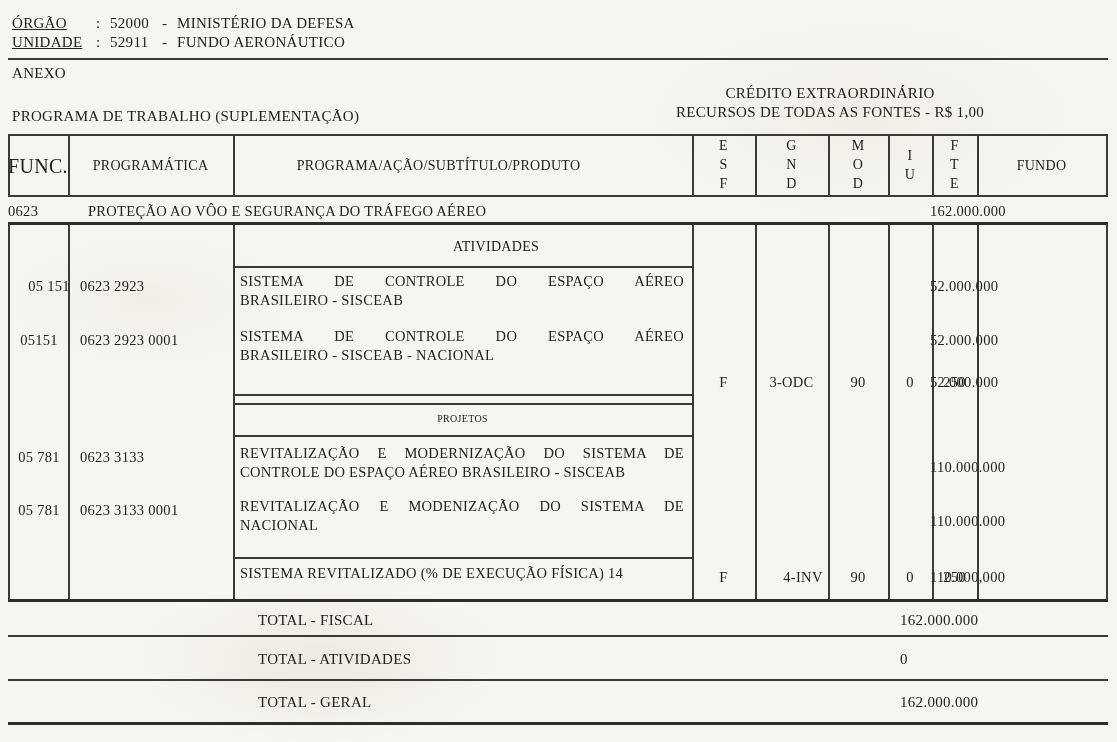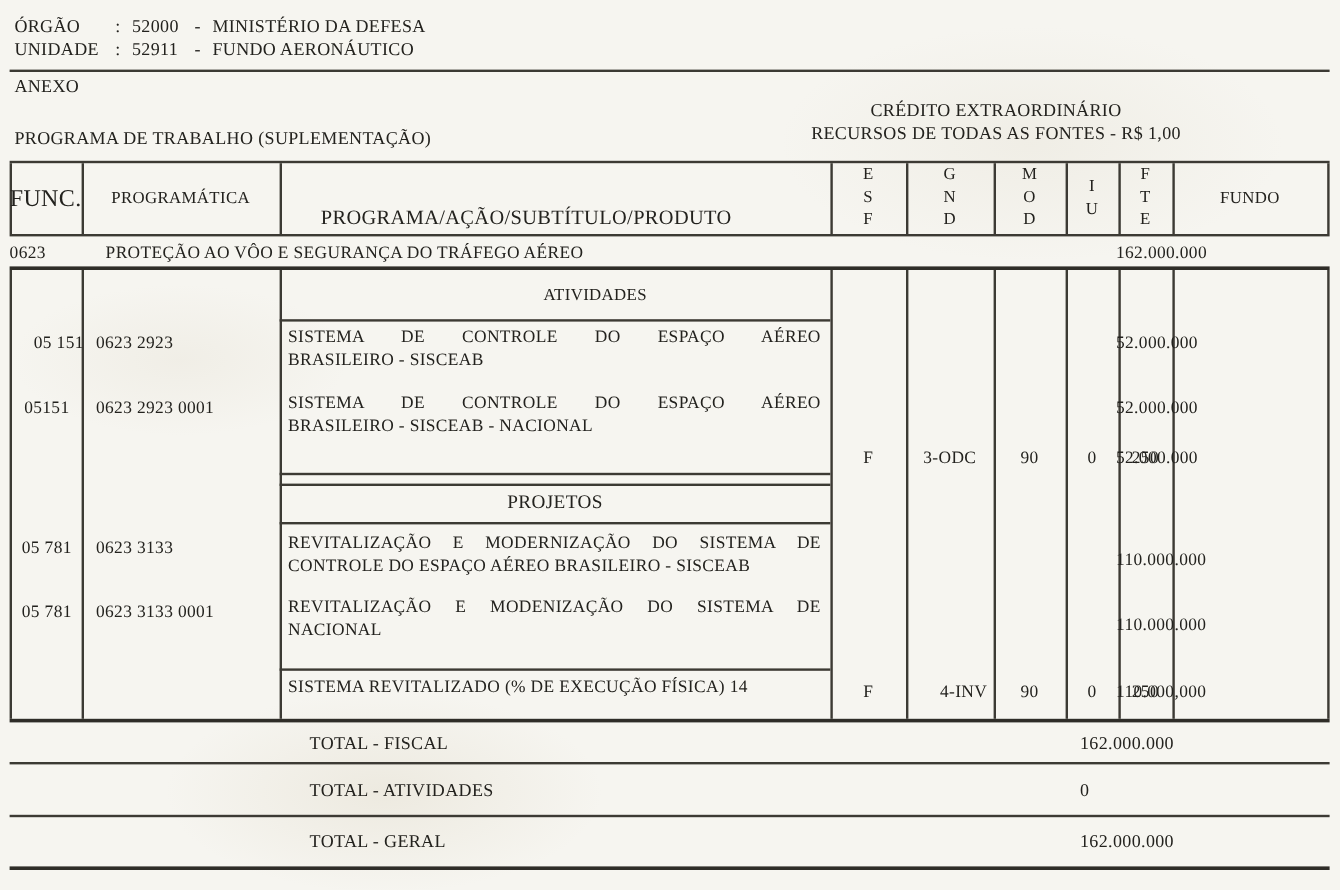--- a/index.html
+++ b/index.html
@@ -23,21 +23,21 @@
   .hd{font-size:15px;}
   .ctr{text-align:center;white-space:normal;}
   .rt{text-align:left;}
   .hrule{position:absolute;background:#3c3a34;height:2px;}
   .thick{height:3px;background:#2f2d28;}
   .vrule{position:absolute;background:#3c3a34;width:2px;}
   .stack{position:absolute;text-align:center;font-size:14px;line-height:19px;white-space:normal;}
   .desc{position:absolute;font-size:14.5px;line-height:19px;width:444px;left:240px;white-space:normal;}
   .desc .jl{text-align:justify;text-align-last:justify;}
   .idrow{position:absolute;left:12px;display:flex;font-size:15px;}
-  .idrow .lab{width:84px;}
+  .idrow .lab{width:84px;text-decoration:underline;}
   .idrow .col{width:14px;}
   .idrow .code{width:52px;}
   .idrow .dsh{width:15px;}
 </style>
 </head>
 <body>
 
 <div id="page">
 
   <div class="idrow" style="top:15px">
@@ -94,21 +94,21 @@
   <div class="vrule" style="left:692px;top:225px;height:374px"></div>
   <div class="vrule" style="left:755px;top:225px;height:374px"></div>
   <div class="vrule" style="left:828px;top:225px;height:374px"></div>
   <div class="vrule" style="left:888px;top:225px;height:374px"></div>
   <div class="vrule" style="left:932px;top:225px;height:374px"></div>
   <div class="vrule" style="left:977px;top:225px;height:374px"></div>
   <div class="vrule" style="left:1106px;top:225px;height:374px"></div>
 
   <div class="t ctr" style="left:8px;top:157px;width:60px;font-size:20px">FUNC.</div>
   <div class="t ctr" style="left:68px;top:157px;width:165px;font-size:14px">PROGRAMÁTICA</div>
-  <div class="t ctr" style="left:233px;top:173px;width:411px;font-size:17px">PROGRAMA/AÇÃO/SUBTÍTULO/PRODUTO</div>
+  <div class="t ctr" style="left:233px;top:157px;width:411px;font-size:14px">PROGRAMA/AÇÃO/SUBTÍTULO/PRODUTO</div>
   <div class="stack" style="left:692px;top:136px;width:63px">
     <div>E</div>
     <div>S</div>
     <div>F</div>
   </div>
   <div class="stack" style="left:755px;top:136px;width:73px">
     <div>G</div>
     <div>N</div>
     <div>D</div>
   </div>
@@ -156,21 +156,21 @@
 
   <div>
     <div class="t ctr" style="left:692px;top:373px;width:63px">F</div>
     <div class="t ctr" style="left:755px;top:373px;width:73px">3-ODC</div>
     <div class="t ctr" style="left:828px;top:373px;width:60px">90</div>
     <div class="t ctr" style="left:888px;top:373px;width:44px">0</div>
     <div class="t ctr" style="left:932px;top:373px;width:45px">250</div>
     <div class="t rt" style="left:930px;top:373px;width:146px">52.000.000</div>
   </div>
 
-  <div class="t ctr" style="left:233px;top:410px;width:459px;font-size:16px">PROJETOS</div>
+  <div class="t ctr" style="left:233px;top:410px;width:459px;font-size:10px">PROJETOS</div>
 
   <div>
     <div class="t ctr" style="left:8px;top:448px;width:62px">05 781</div>
     <div class="t" style="left:80px;top:448px">0623 3133</div>
     <div class="desc" style="top:444px">
         <div class="jl">REVITALIZAÇÃO E MODERNIZAÇÃO DO SISTEMA DE</div>
         <div>CONTROLE DO ESPAÇO AÉREO BRASILEIRO - SISCEAB</div>
       </div>
     <div class="t rt" style="left:930px;top:458px;width:146px">110.000.000</div>
   </div>

